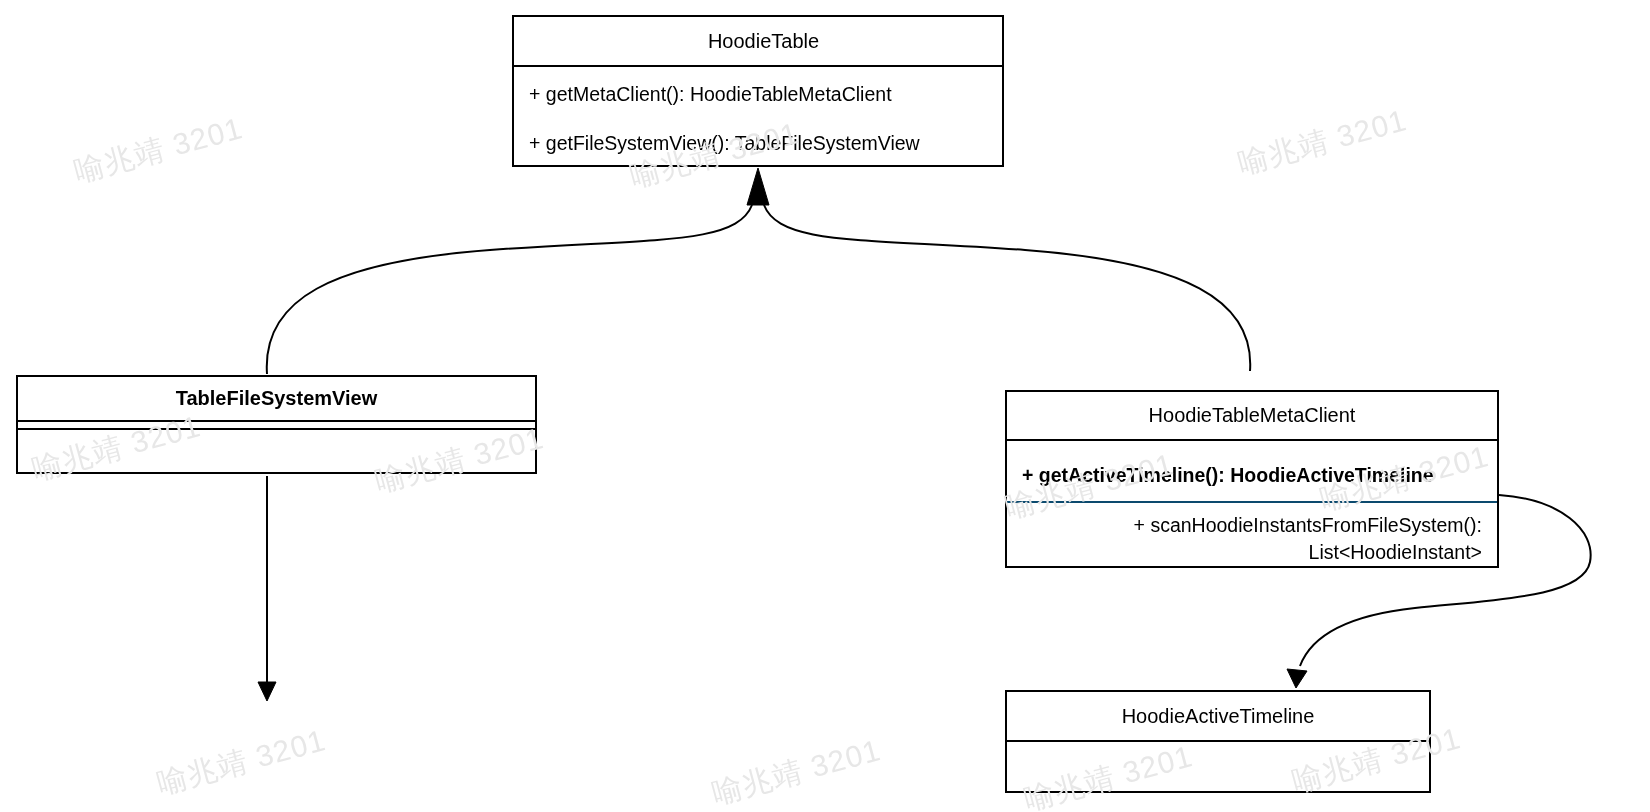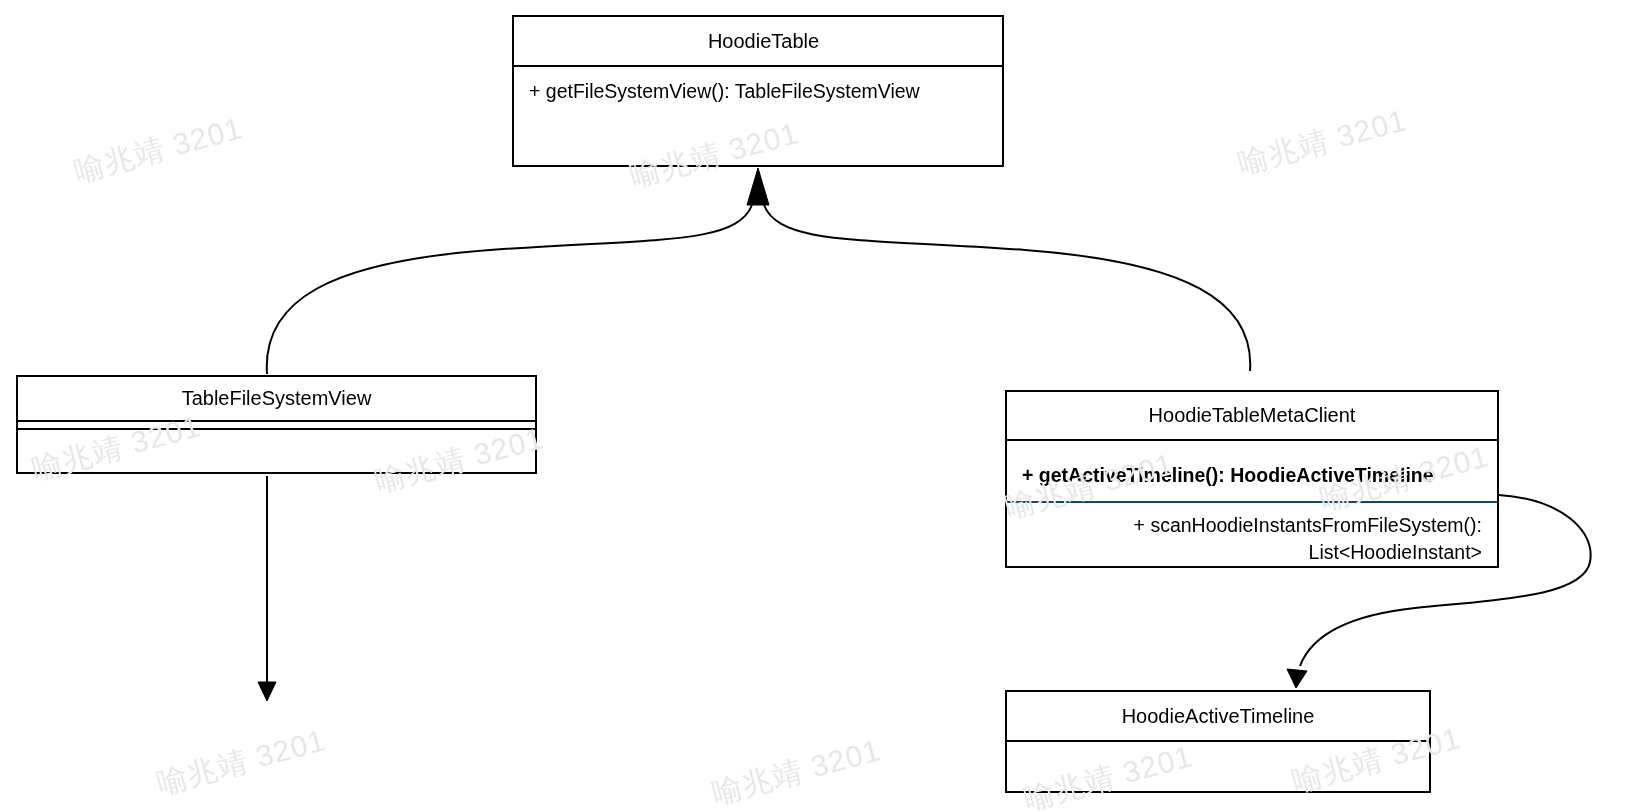--- a/index.html
+++ b/index.html
@@ -34,26 +34,27 @@
     <polygon points="758,168 747,205 769,205"></polygon>
     <path d="M 267 476 L 267 684"></path>
     <polygon points="267,701 258,682 276,682"></polygon>
     <path d="M 1499 495 C 1560 499 1596 530 1590 562 C 1583 598 1490 600 1415 608 C 1350 615 1312 634 1300 666"></path>
     <polygon points="1296,688 1287,669 1307,671"></polygon>
   </svg>
 
   <div class="cls" style="left:512px;top:15px;width:492px;height:152px;">
     <div class="title" style="height:50px;padding-left:11px;">HoodieTable</div>
     <div>
+      <div class="method" style="height:50px;margin-top:2px;">+ getMetaClient(): HoodieTableMetaClient</div>
       <div class="method" style="height:48px;">+ getFileSystemView(): TableFileSystemView</div>
     </div>
   </div>
 
   <div class="cls" style="left:16px;top:375px;width:521px;height:99px;">
-    <div class="title" style="height:45px;">TableFileSystemView</div>
+    <div class="title" style="height:45px;font-weight:bold;">TableFileSystemView</div>
     <div class="strip" style="height:8px;"></div>
     <div></div>
   </div>
 
   <div class="cls" style="left:1005px;top:390px;width:494px;height:178px;">
     <div class="title" style="height:49px;">HoodieTableMetaClient</div>
     <div class="method bordered bold" style="height:54px;">+ getActiveTimeline(): HoodieActiveTimeline</div>
     <div class="method wrap" style="height:71px;">+ scanHoodieInstantsFromFileSystem(): List&lt;HoodieInstant&gt;</div>
   </div>
 

